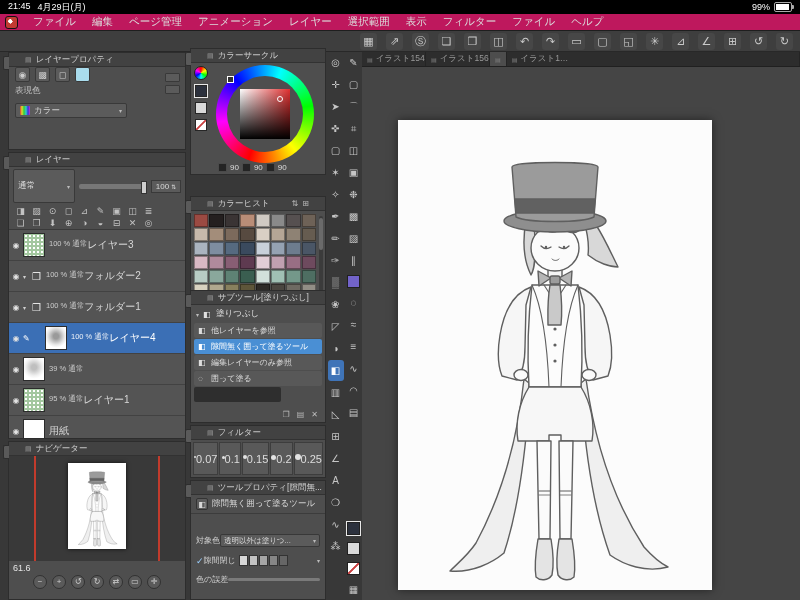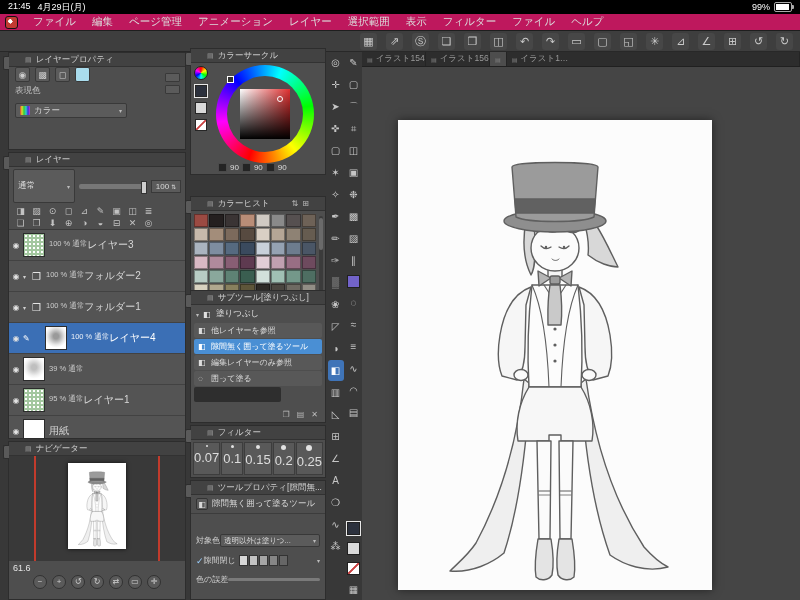--- a/index.html
+++ b/index.html
@@ -92,22 +92,22 @@
   .st-arrow{font-size:6px;color:#bbb;}
   #st-list{flex:1;display:flex;flex-direction:column;gap:1px;padding:1px 3px;overflow:hidden;}
   .st-item{display:flex;align-items:center;gap:4px;height:15px;flex:none;background:#585858;border-radius:2px;
     font-size:8px;padding:0 4px;color:#dddddd;white-space:nowrap;overflow:hidden;}
   .st-item.selected{background:#4a8fd4;color:#fff;}
   .st-item.dark{background:#2e2e2e;width:62%;}
   .st-icon{font-size:8px;width:9px;flex:none;color:inherit;}
   #st-footer{display:flex;justify-content:flex-end;gap:7px;padding:3px 7px;font-size:9px;color:#c6c6c6;}
   
   #bs-row{flex:1;display:flex;gap:1px;padding:2px;}
-  .bs-cell{flex:1;background:#595959;border:1px solid #3d3d3d;display:flex;flex-direction:column;
-    align-items:center;padding:2px 0;font-size:13px;color:#ddd;box-sizing:border-box;}
+  .bs-cell{flex:1;background:#595959;border:1px solid #3d3d3d;display:flex;flex-direction:row;
+    align-items:center;justify-content:flex-end;padding:2px 0;font-size:11px;color:#ddd;box-sizing:border-box;}
   .bs-dot{border-radius:50%;background:#e2e2e2;margin-bottom:3px;display:block;}
   .bs-val{display:block;}
   
   .tp-tool-row{display:flex;align-items:center;gap:4px;font-size:8.5px;padding:3px 5px;border-bottom:1px solid #3c3c3c;white-space:nowrap;overflow:hidden;}
   .tp-tool-icon{width:12px;height:12px;background:#5b5b5b;border:1px solid #333;border-radius:2px;
     font-size:8px;line-height:11px;text-align:center;flex:none;box-sizing:border-box;}
   .tp-body{padding:4px 5px;display:flex;flex-direction:column;gap:8px;font-size:8px;margin-top:16px;}
   .tp-row{display:flex;align-items:center;gap:0;}
   .tp-label{color:#cfcfcf;flex:none;}
   .tp-dd{flex:1;height:13px;background:#5b5b5b;border:1px solid #383838;border-radius:2px;

